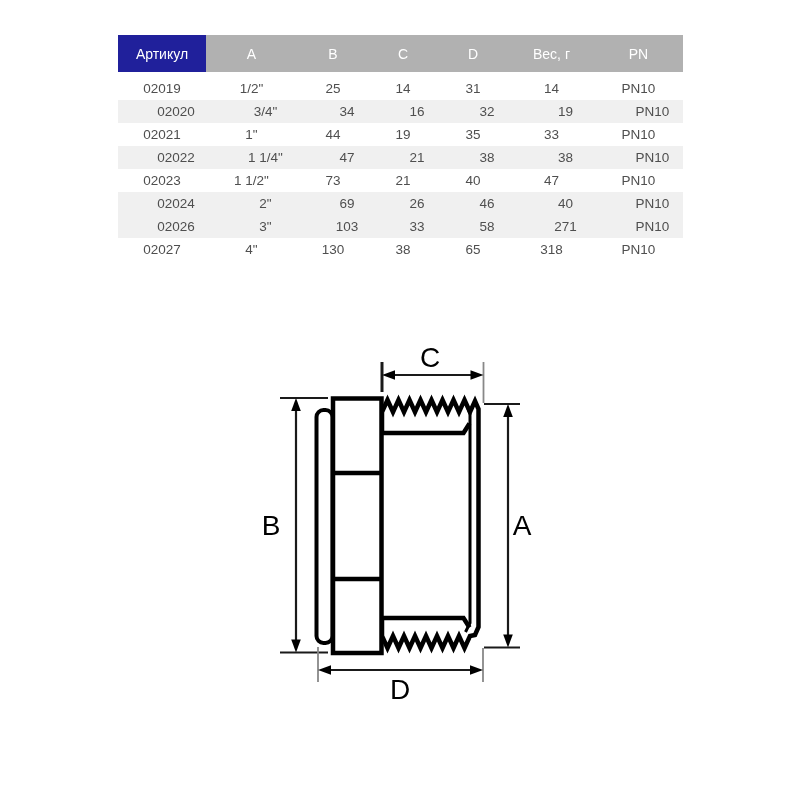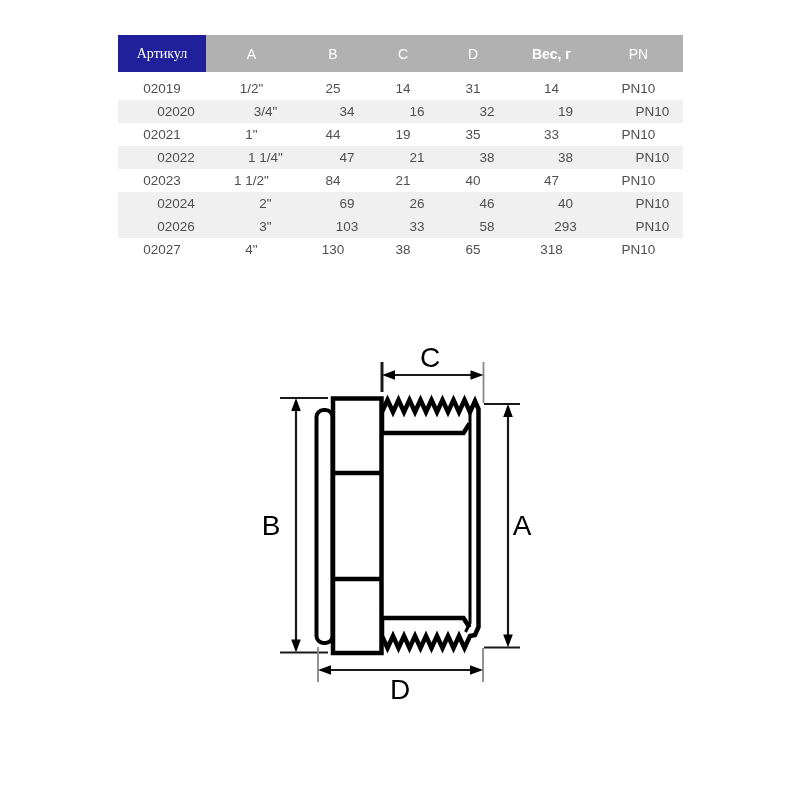--- a/index.html
+++ b/index.html
@@ -15,21 +15,21 @@
         font-family:"Liberation Sans","DejaVu Sans",sans-serif;}
 
   
   table.spec{position:absolute;left:118px;top:35px;border-collapse:collapse;table-layout:fixed;}
   table.spec th{
     height:37px;padding:0;margin:0;
     background:var(--header-bg);color:var(--header-text);
     font-size:14px;font-weight:normal;text-align:center;vertical-align:middle;
     border-bottom:5px solid #ffffff;
   }
-  table.spec th.article{background:var(--header-article-bg);font-family:Liberation Serif, serif;}
+  table.spec th.article{background:var(--header-article-bg);}
   table.spec td{
     height:23px;padding:0;margin:0;
     color:var(--row-text);font-size:13.5px;text-align:center;vertical-align:middle;
     background:#ffffff;
   }
   table.spec tr.alt td{background:var(--row-alt-bg);padding-left:28px;}
 
   
   .drawing{position:absolute;left:250px;top:335px;width:310px;height:375px;}
   .dim-label{font-family:"Liberation Sans","DejaVu Sans",sans-serif;font-size:28px;fill:#000;}
@@ -40,21 +40,21 @@
 <div class="page">
 
   <table class="spec">
     <thead>
       <tr id="header-row">
           <th class="article" style="width: 88px;">Артикул</th>
           <th style="width: 91px;">A</th>
           <th style="width: 72px;">B</th>
           <th style="width: 68px;">C</th>
           <th style="width: 72px;">D</th>
-          <th style="width: 85px; font-weight: bold;">Вес, г</th>
+          <th style="width: 85px;">Вес, г</th>
           <th style="width: 89px;">PN</th>
         </tr>
     </thead>
     <tbody id="table-body">
         <tr>
           <td>02019</td>
           <td>1/2"</td>
           <td>25</td>
           <td>14</td>
           <td>31</td>
@@ -84,42 +84,42 @@
           <td>1 1/4"</td>
           <td>47</td>
           <td>21</td>
           <td>38</td>
           <td>38</td>
           <td>PN10</td>
         </tr>
         <tr>
           <td>02023</td>
           <td>1 1/2"</td>
-          <td>84</td>
+          <td>73</td>
           <td>21</td>
           <td>40</td>
           <td>47</td>
           <td>PN10</td>
         </tr>
         <tr class="alt">
           <td>02024</td>
           <td>2"</td>
           <td>69</td>
           <td>26</td>
           <td>46</td>
           <td>40</td>
           <td>PN10</td>
         </tr>
         <tr class="alt">
           <td>02026</td>
           <td>3"</td>
           <td>103</td>
           <td>33</td>
           <td>58</td>
-          <td>293</td>
+          <td>271</td>
           <td>PN10</td>
         </tr>
         <tr>
           <td>02027</td>
           <td>4"</td>
           <td>130</td>
           <td>38</td>
           <td>65</td>
           <td>318</td>
           <td>PN10</td>

